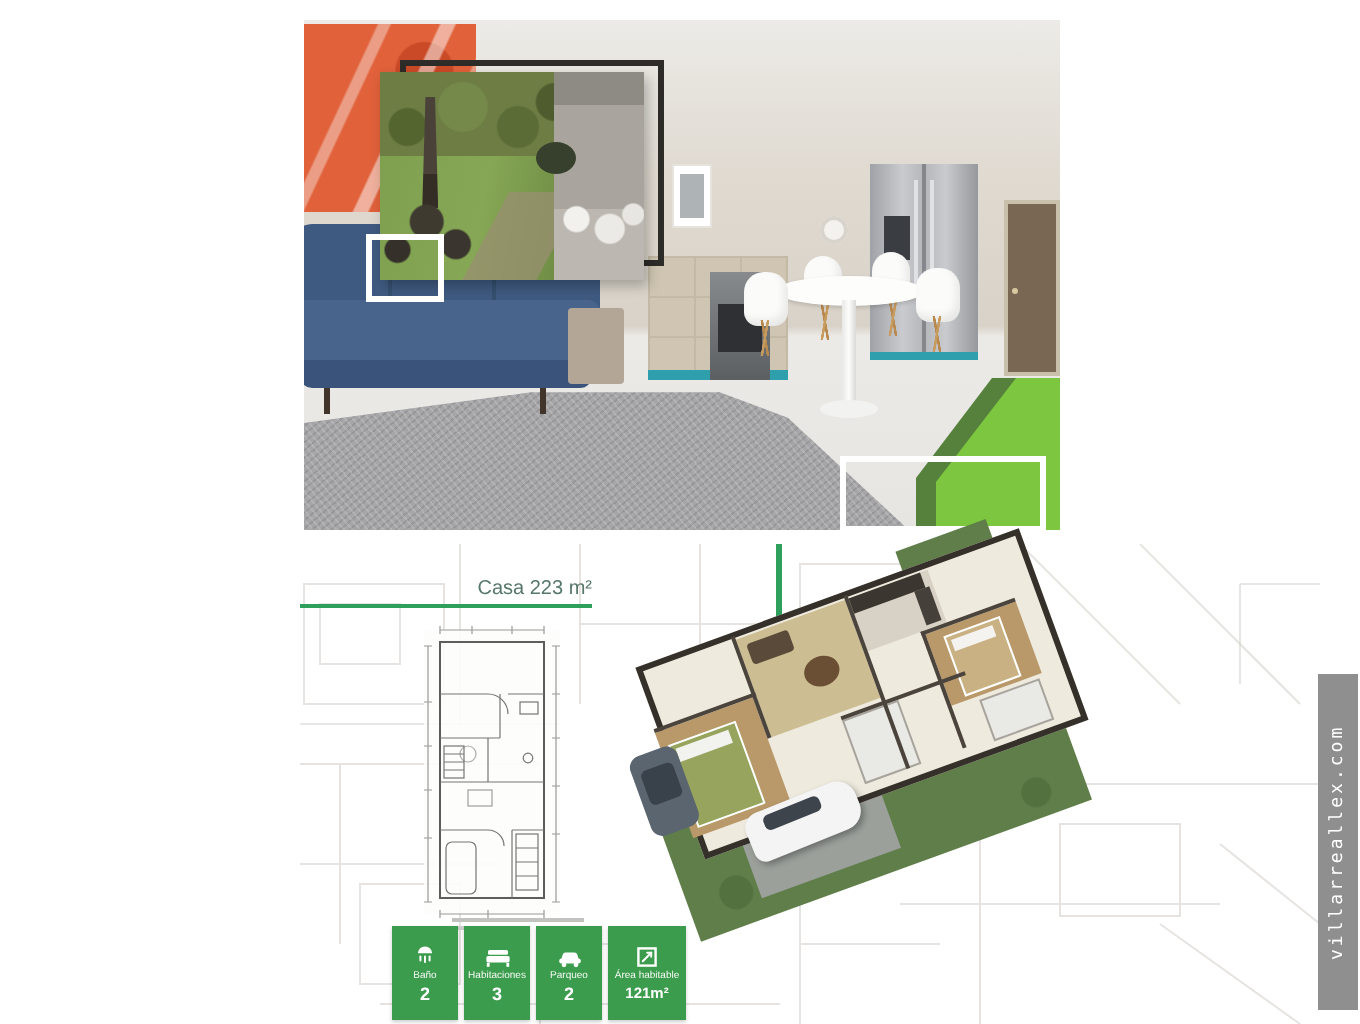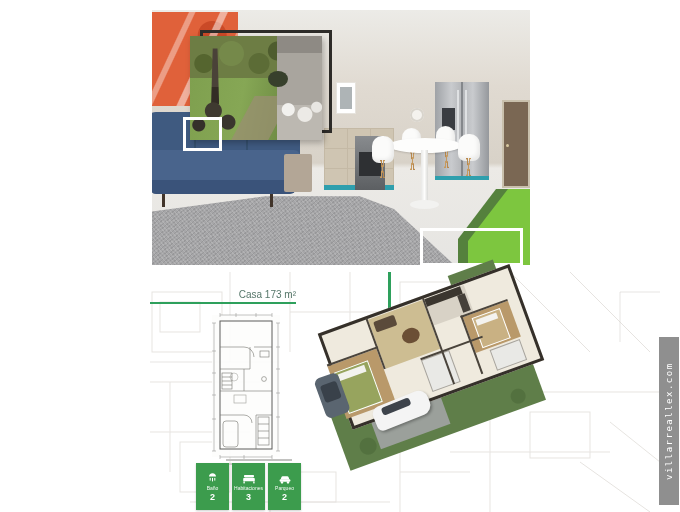--- a/index.html
+++ b/index.html
@@ -235,21 +235,21 @@
       <rect x="150" y="200" width="36" height="30"></rect>
       <path d="M250 150 V240 M250 200 H320"></path>
     </g>
     <g stroke="#d4d1cd" stroke-width="0.8" fill="none" opacity="0.7">
       <path d="M80 0 V90 M0 90 H130"></path>
       <path d="M470 20 H510 M470 20 V70"></path>
       <circle cx="290" cy="70" r="14"></circle>
     </g>
   </svg>
 
-  <div class="abs title">Casa 173 m²</div>
+  <div class="abs title">Casa 223 m²</div>
   <div class="abs title-underline"></div>
   <div class="abs vline"></div>
   <div class="abs hline"></div>
 
   <svg class="abs plan2d" width="84" height="150" viewBox="0 0 84 150">
     <rect x="8" y="4" width="68" height="142" fill="#fdfdfc" opacity="0.9"></rect>
     <g stroke="#9a9a98" stroke-width="0.6" fill="none">
       <path d="M16 4 H68 M16 2 V6 M32 2 V6 M52 2 V6 M68 2 V6"></path>
       <path d="M10 12 V140 M8 12 H12 M8 40 H12 M8 62 H12 M8 84 H12 M8 108 H12 M8 140 H12"></path>
       <path d="M74 12 V140 M72 12 H76 M72 36 H76 M72 58 H76 M72 82 H76 M72 106 H76 M72 140 H76"></path>
@@ -340,19 +340,31 @@
     <div class="badge">
       <svg width="14" height="13" viewBox="0 0 14 13">
         <path d="M2.6 7.6 L3.4 5.2 C3.6 4.6 4.1 4.2 4.8 4.2 L9.2 4.2 C9.9 4.2 10.4 4.6 10.6 5.2 L11.4 7.6 Z" fill="#fff"></path>
         <rect x="1.6" y="7.2" width="10.8" height="2.6" rx="1.2" fill="#fff"></rect>
         <circle cx="4" cy="10.4" r="1.2" fill="#fff"></circle>
         <circle cx="10" cy="10.4" r="1.2" fill="#fff"></circle>
       </svg>
       <span class="lbl">Parqueo</span>
       <span class="val">2</span>
     </div>
+    <div class="badge wide">
+      <svg width="13" height="13" viewBox="0 0 13 13">
+        <rect x="2.2" y="2.2" width="8.6" height="8.6" fill="none" stroke="#fff" stroke-width="1.2"></rect>
+        <g stroke="#fff" stroke-width="1" stroke-linecap="round">
+          <line x1="4.4" y1="8.6" x2="8.6" y2="4.4"></line>
+          <line x1="8.6" y1="4.4" x2="6.6" y2="4.4"></line>
+          <line x1="8.6" y1="4.4" x2="8.6" y2="6.4"></line>
+        </g>
+      </svg>
+      <span class="lbl">Área habitable</span>
+      <span class="val">121m²</span>
+    </div>
   </div>
 
   <div class="abs watermark">
     <span>villarreallex.com</span>
   </div>
 
 </div>
 
 </body></html>

